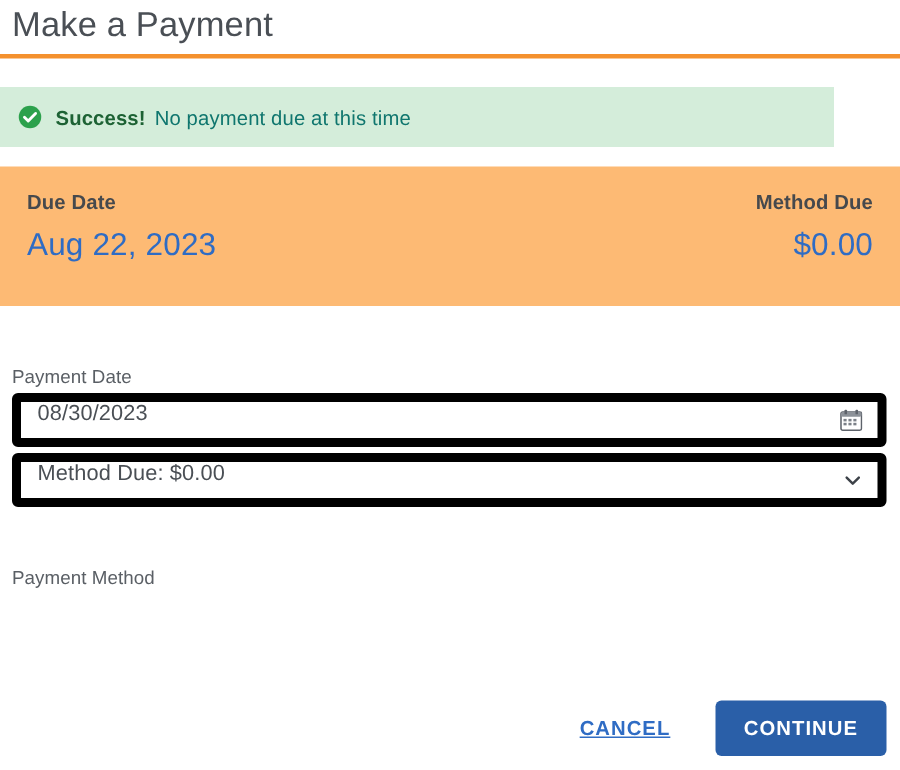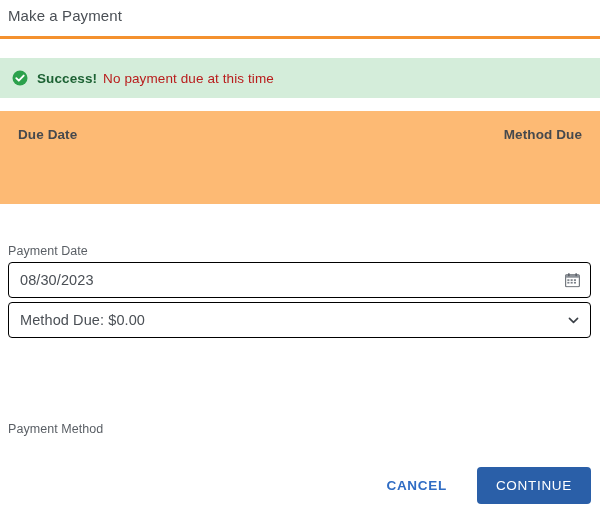--- a/index.html
+++ b/index.html
@@ -19,42 +19,42 @@
     width: 600px;
     height: 513px;
     box-sizing: border-box;
   }
 
   
   .page-title {
     position: absolute;
     left: 8px;
     top: 2px;
-    font-size: 15px;
+    font-size: 23px;
     line-height: 28px;
     color: #4a4f55;
     font-weight: 400;
     letter-spacing: 0.1px;
     white-space: nowrap;
   }
   .title-rule {
     position: absolute;
     left: 0px;
     top: 36px;
     width: 600px;
     height: 3px;
     background: #f4912e;
   }
 
   
   .alert {
     position: absolute;
     left: 0px;
     top: 58px;
-    width: 600px;
+    width: 556px;
     height: 40px;
     background: #d4edda;
     box-sizing: border-box;
     display: flex;
     align-items: center;
     padding-left: 12px;
   }
   .alert-icon {
     width: 16px;
     height: 16px;
@@ -64,21 +64,21 @@
   }
   .alert-strong {
     font-size: 13.5px;
     font-weight: bold;
     color: #1d6234;
     margin-right: 6px;
     letter-spacing: 0.1px;
   }
   .alert-text {
     font-size: 13.5px;
-    color: #b91c1c;
+    color: #0f766e;
     letter-spacing: 0.1px;
   }
 
   
   .due-panel {
     position: absolute;
     left: 0px;
     top: 111px;
     width: 600px;
     height: 93px;
@@ -118,25 +118,24 @@
     color: #5a5f65;
     line-height: 16px;
     margin-bottom: 3px;
     letter-spacing: 0.05px;
   }
   .control {
     position: relative;
     box-sizing: border-box;
     width: 583px;
     height: 36px;
-    border: 1px solid #000000;
+    border: 6px solid #000000;
     border-radius: 4px;
     background: #ffffff;
     display: flex;
-    align-items: center;
     padding: 0 34px 0 11px;
   }
   .control-text {
     font-size: 14.5px;
     color: #4a4f55;
     letter-spacing: 0.1px;
     white-space: nowrap;
     overflow: hidden;
   }
   .control-adorn {
@@ -144,46 +143,47 @@
     right: 10px;
     top: 50%;
     transform: translateY(-50%);
     display: flex;
     align-items: center;
     justify-content: center;
   }
 
   .field-date   { top: 243px; }
   .field-amount { top: 302px; }
-  .field-method { top: 377px; margin-top: 44px; }
+  .field-method { top: 377px; }
 
   
   .actions {
     position: absolute;
     right: 9px;
     top: 467px;
     display: flex;
     align-items: center;
     gap: 0px;
   }
   .btn-cancel {
     font-family: "Liberation Sans", sans-serif;
     font-size: 13.5px;
     font-weight: bold;
     color: #2f6cc4;
     background: transparent;
     border: none;
     letter-spacing: 0.7px;
     padding: 10px 18px;
     cursor: pointer;
+    text-decoration: underline;
   }
   .btn-continue {
     font-family: "Liberation Sans", sans-serif;
     font-size: 13.5px;
-    font-weight: normal;
+    font-weight: bold;
     color: #ffffff;
     background: #2a5fa8;
     border: none;
     border-radius: 4px;
     letter-spacing: 0.7px;
     padding: 11px 19px;
     margin-left: 12px;
     cursor: pointer;
   }
 </style>
@@ -201,20 +201,24 @@
       <path d="M4.3 8.2 L6.8 10.7 L11.7 5.6" stroke="#ffffff" stroke-width="1.9" fill="none" stroke-linecap="round" stroke-linejoin="round"></path>
     </svg>
     <span class="alert-strong">Success!</span>
     <span class="alert-text">No payment due at this time</span>
   </div>
 
   <div class="due-panel">
     <div class="due-row labels">
       <span class="due-label">Due Date</span>
       <span class="due-label">Method Due</span>
+    </div>
+    <div class="due-row values">
+      <span class="due-value">Aug 22, 2023</span>
+      <span class="due-value">$0.00</span>
     </div>
   </div>
 
   <div class="field field-date">
     <div class="field-label">Payment Date</div>
     <div class="control">
       <span class="control-text">08/30/2023</span>
       <span class="control-adorn">
         <svg width="15" height="15" viewBox="0 0 16 16">
           <rect x="0.7" y="2.3" width="14.6" height="13" rx="1.2" fill="#ffffff" stroke="#5e636b" stroke-width="1.1"></rect>

